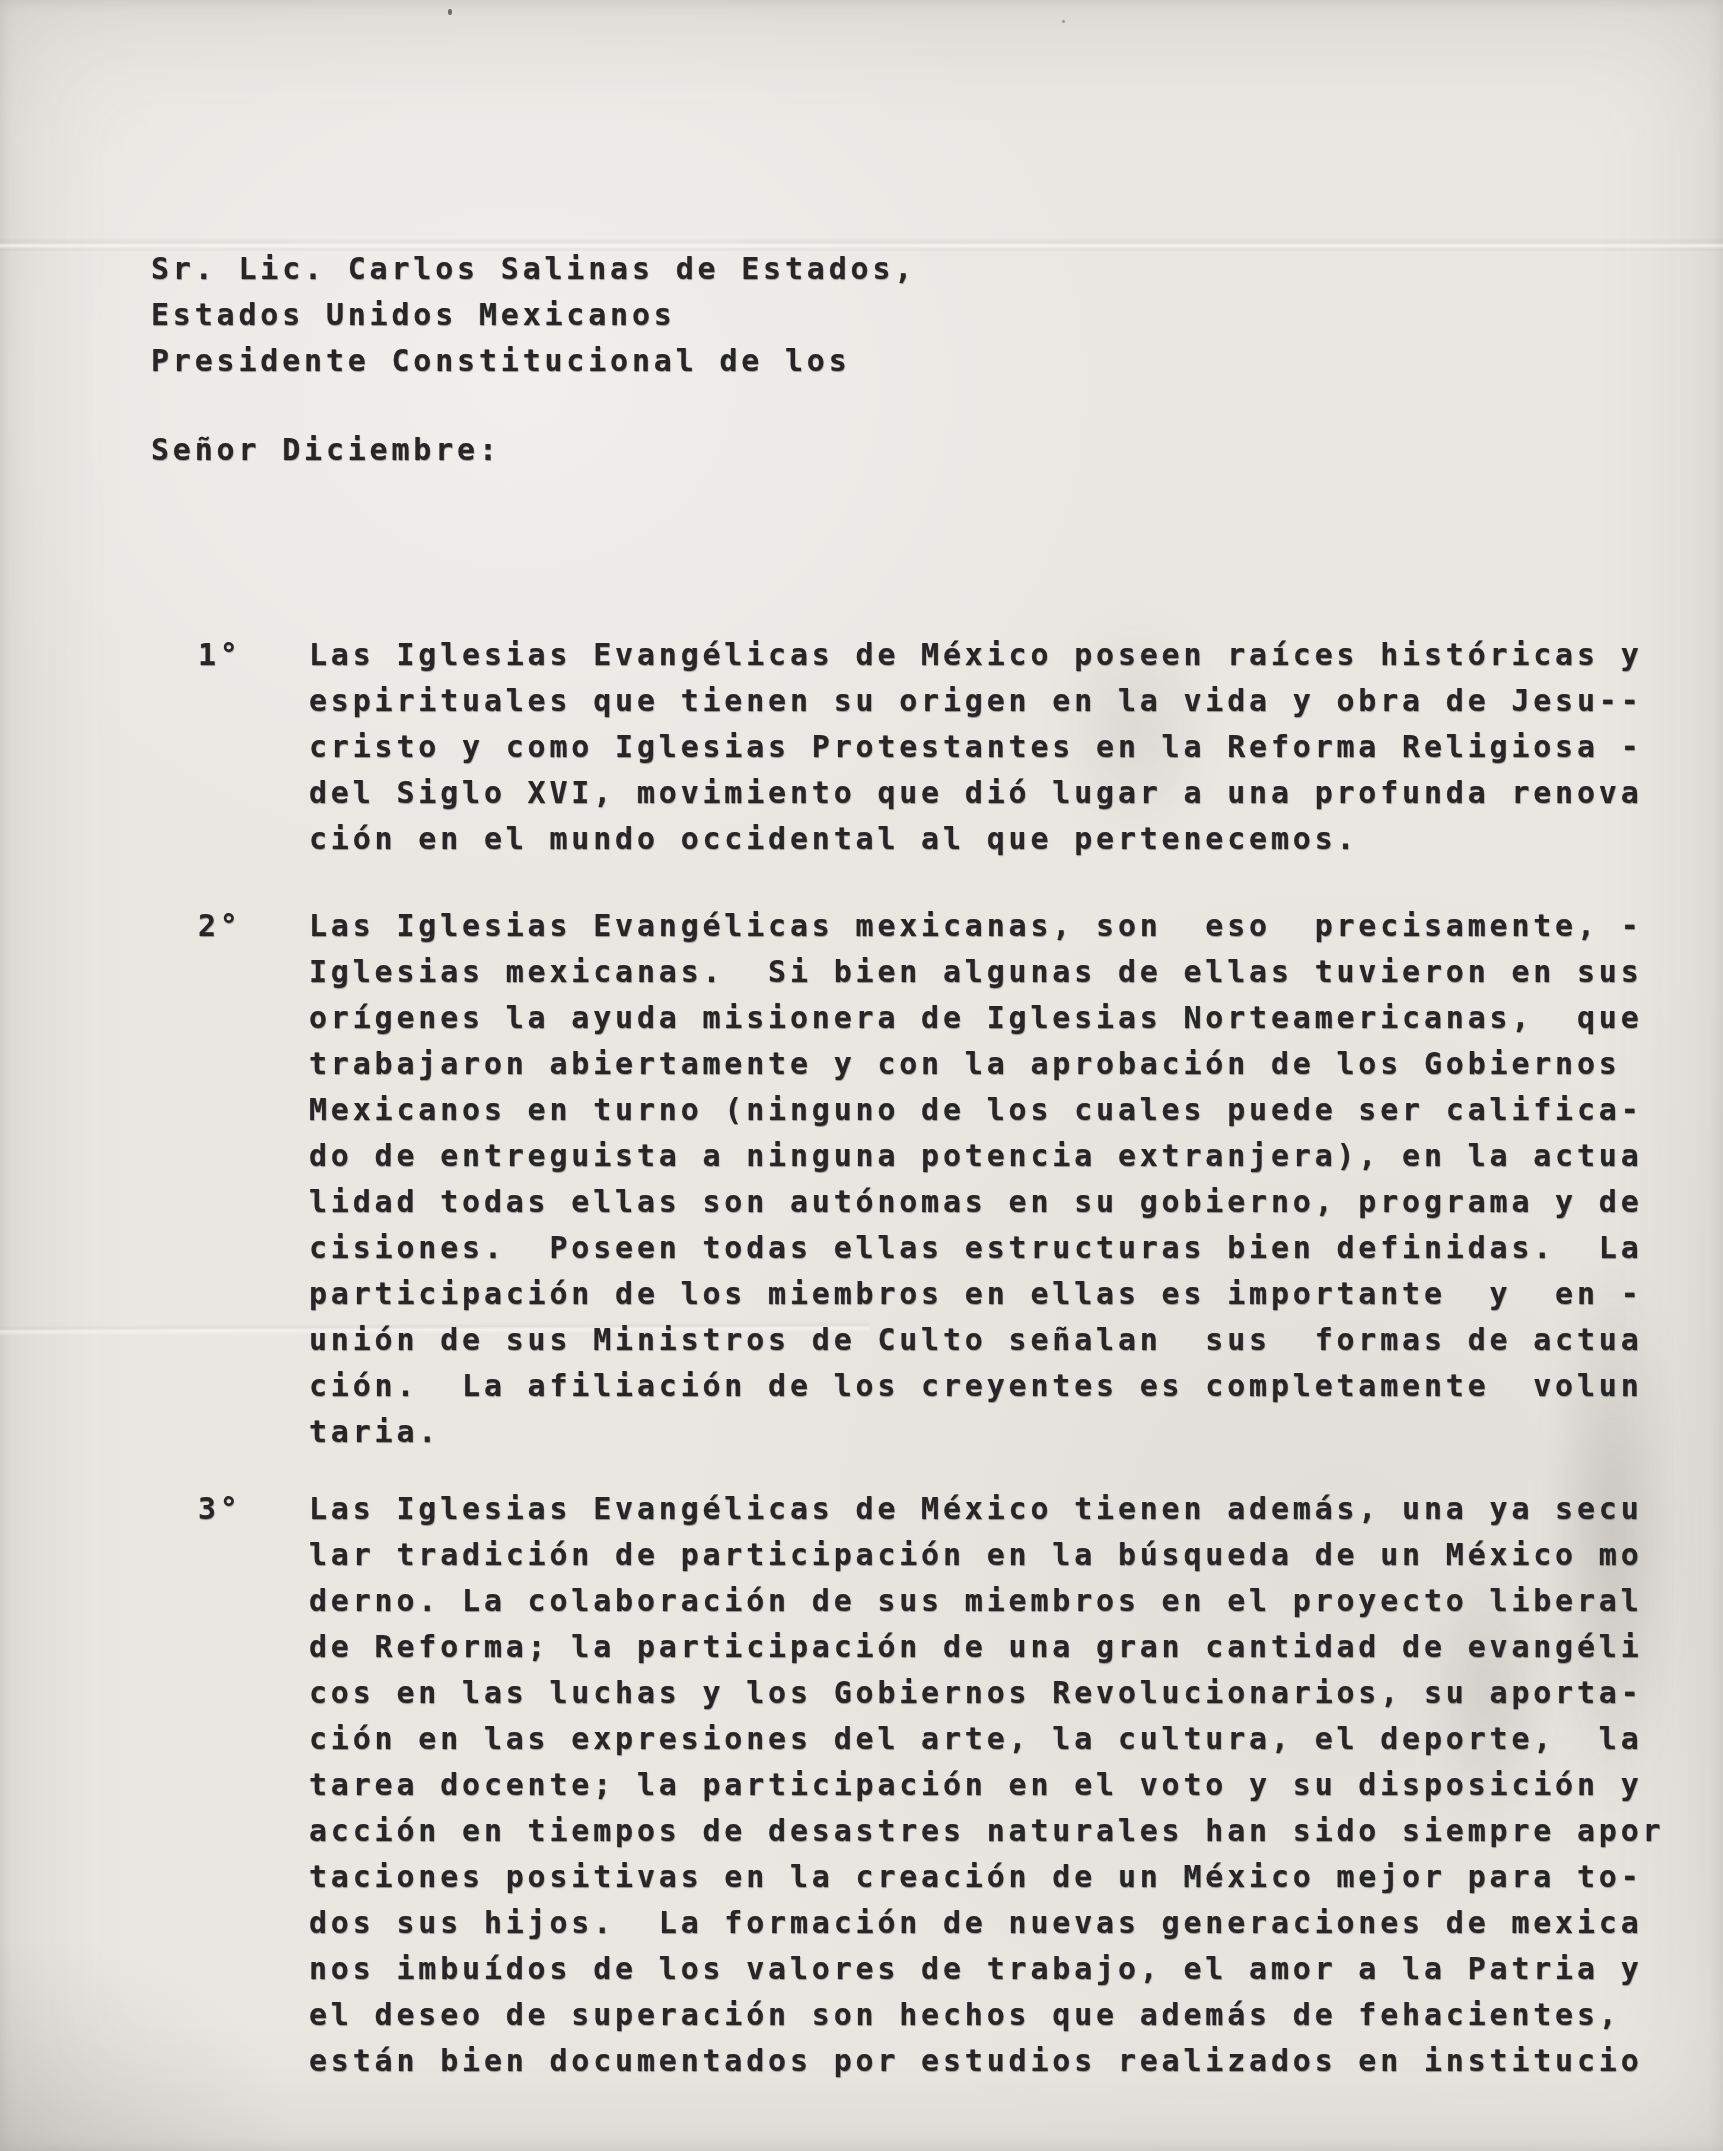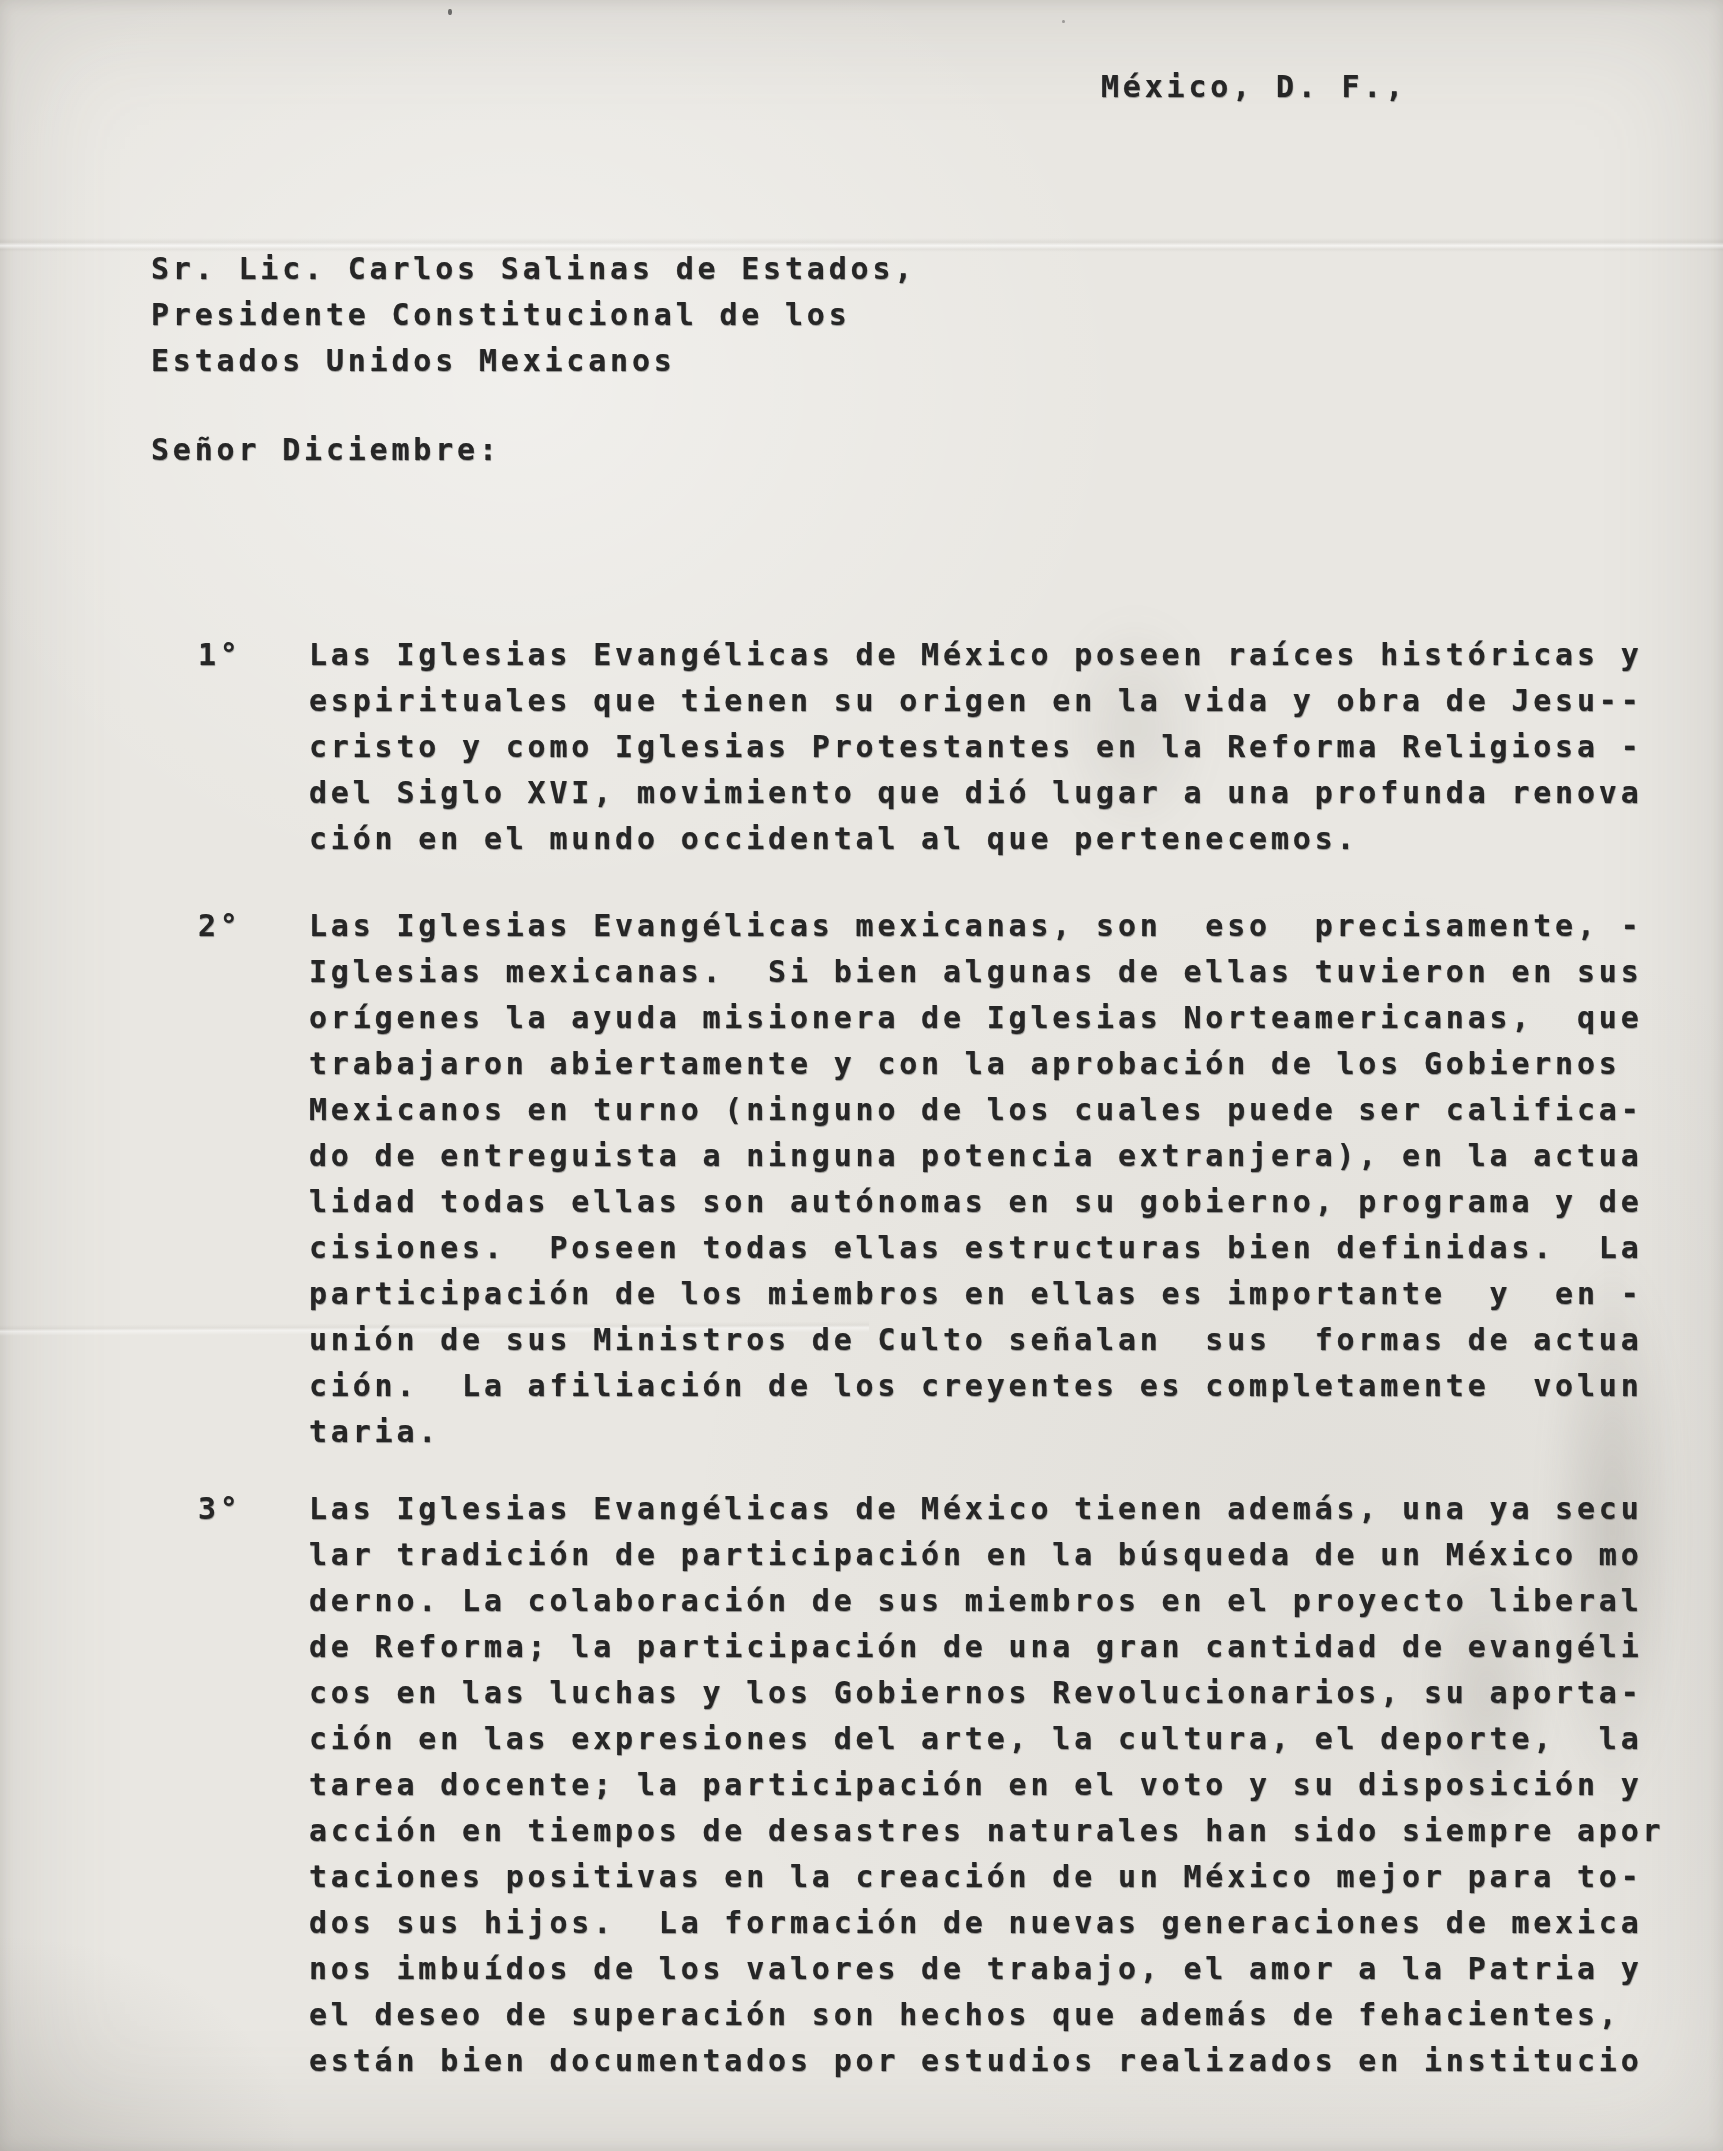--- a/index.html
+++ b/index.html
@@ -84,23 +84,23 @@
 
   <div class="crease-top"></div>
   <div class="crease-mid"></div>
   <div class="smudge-mid"></div>
   <div class="smudge-right"></div>
   <div class="smudge-upper-right"></div>
   <div class="corner-bl"></div>
   <div class="speck" id="speck1"></div>
   <div class="speck" id="speck2"></div>
 
-  <div class="block dateline"><div class="tline">México, D. F.,</div></div>
+  <div class="block dateline"></div>
 
-  <div class="block recipient"><div class="tline">Sr. Lic. Carlos Salinas de Estados,</div><div class="tline">Presidente Constitucional de los</div><div class="tline">Estados Unidos Mexicanos</div></div>
+  <div class="block recipient"><div class="tline">Sr. Lic. Carlos Salinas de Estados,</div><div class="tline">Estados Unidos Mexicanos</div><div class="tline">Presidente Constitucional de los</div></div>
 
   <div class="block salutation">Señor Diciembre:</div>
 
   <div class="block intro"></div>
 
   <div class="block item" id="item1">
     <span class="num">1°</span>
     <div class="ibody"><div class="tline">Las Iglesias Evangélicas de México poseen raíces históricas y</div><div class="tline">espirituales que tienen su origen en la vida y obra de Jesu--</div><div class="tline">cristo y como Iglesias Protestantes en la Reforma Religiosa -</div><div class="tline">del Siglo XVI, movimiento que dió lugar a una profunda reno<span class="uc">va</span></div><div class="tline">ción en el mundo occidental al que pertenecemos.</div></div>
   </div>
 

